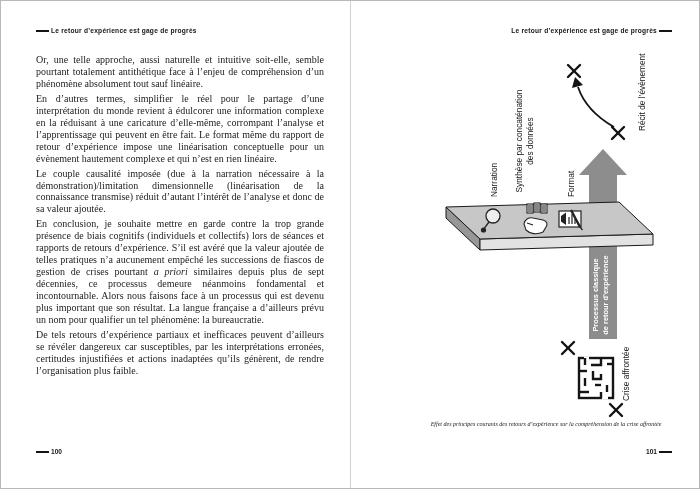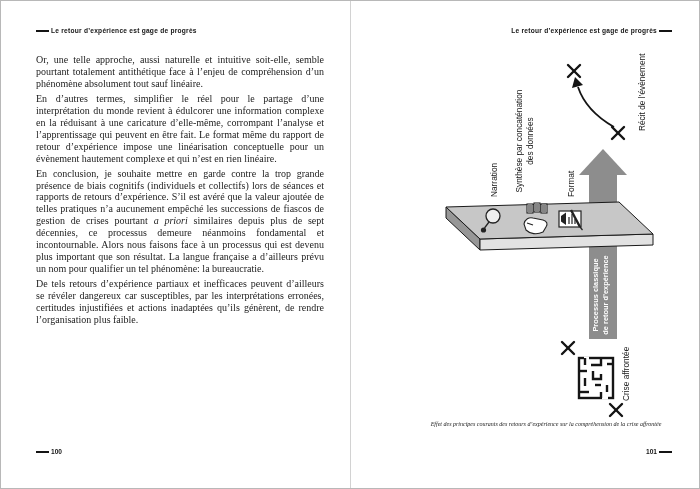--- a/index.html
+++ b/index.html
@@ -46,20 +46,21 @@
   <div class="gutter"></div>
 
   <div>
     <div class="running-head head-left">
       <span class="rule pre"></span><span>Le retour d’expérience est gage de progrès</span>
     </div>
 
     <div class="body-text">
       <p><span>Or, une telle approche, aussi naturelle et intuitive soit-elle, semble pourtant totalement antithétique face à l’enjeu de compréhension d’un phénomène absolument tout sauf linéaire.</span></p>
       <p><span>En d’autres termes, simplifier le réel pour le partage d’une interprétation du monde revient à édulcorer une information complexe en la réduisant à une caricature d’elle-même, corrompant l’analyse et l’apprentissage qui peuvent en être fait. Le format même du rapport de retour d’expérience impose une linéarisation conceptuelle pour un évènement hautement complexe et qui n’est en rien linéaire.</span></p>
+      <p><span>Le couple causalité imposée (due à la narration nécessaire à la démonstration)/limitation dimensionnelle (linéarisation de la connaissance transmise) réduit d’autant l’intérêt de l’analyse et donc de sa valeur ajoutée.</span></p>
       <p><span>En conclusion, je souhaite mettre en garde contre la trop grande présence de biais cognitifs (individuels et collectifs) lors de séances et rapports de retours d’expérience. S’il est avéré que la valeur ajoutée de telles pratiques n’a aucunement empêché les successions de fiascos de gestion de crises pourtant </span><i>a priori</i><span> similaires depuis plus de sept décennies, ce processus demeure néanmoins fondamental et incontournable. Alors nous faisons face à un processus qui est devenu plus important que son résultat. La langue française a d’ailleurs prévu un nom pour qualifier un tel phénomène: la bureaucratie.</span></p>
       <p><span>De tels retours d’expérience partiaux et inefficaces peuvent d’ailleurs se révéler dangereux car susceptibles, par les interprétations erronées, certitudes injustifiées et actions inadaptées qu’ils génèrent, de rendre l’organisation plus faible.</span></p>
     </div>
 
     <div class="page-number pn-left">
       <span class="rule pre"></span><span>100</span>
     </div>
   </div>
 
   <div>

